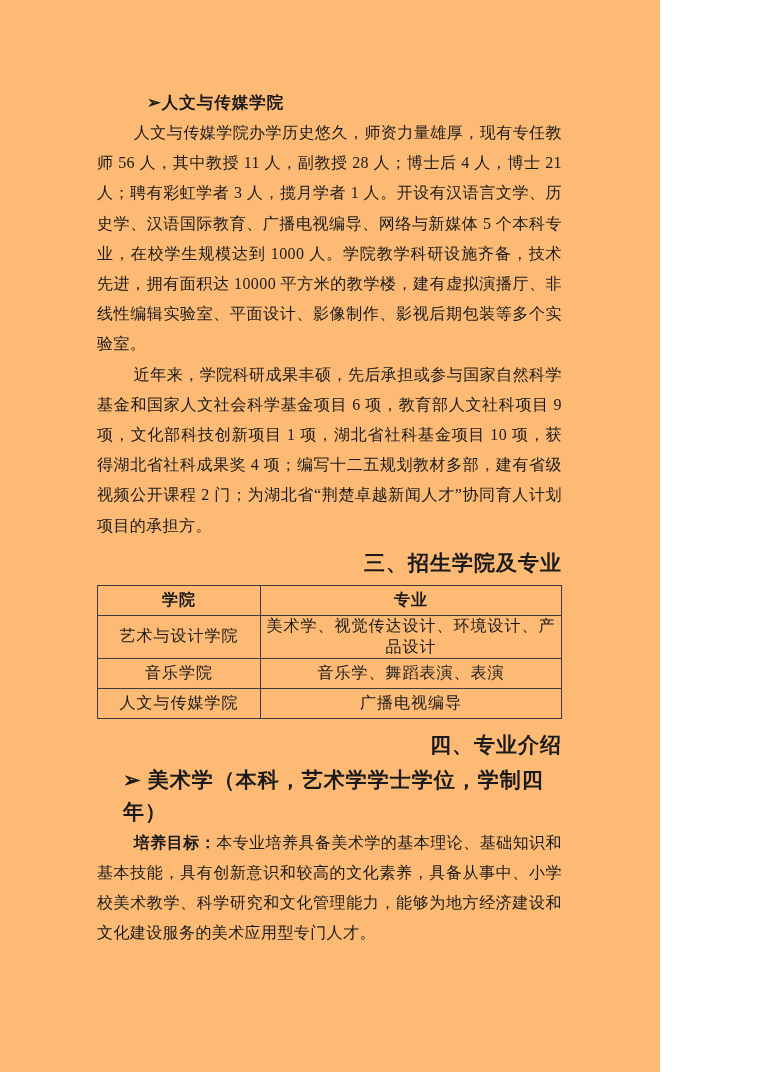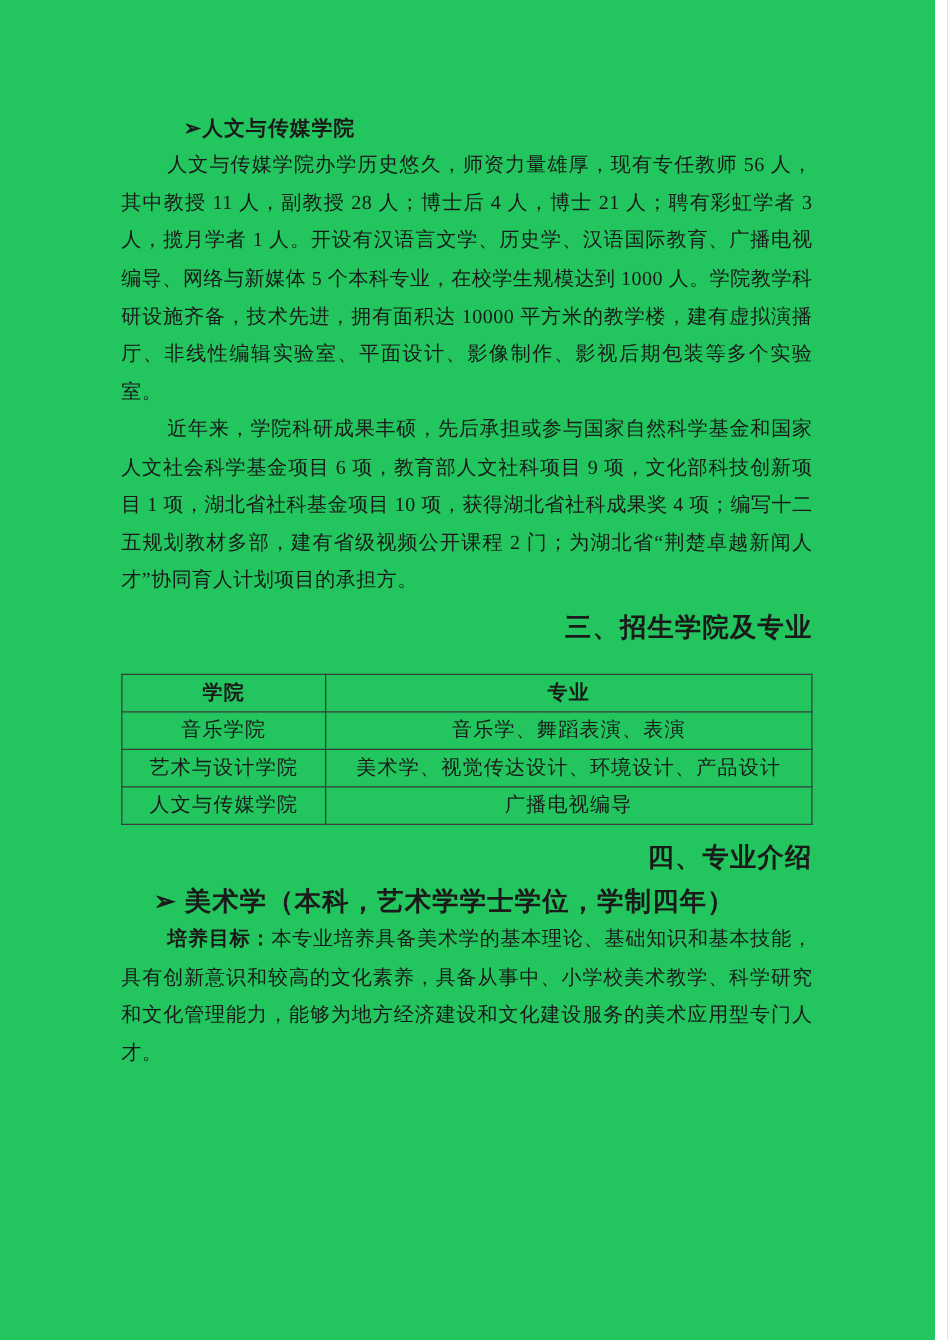--- a/index.html
+++ b/index.html
@@ -1,21 +1,21 @@
 <!DOCTYPE html>
 <html lang="zh"><head>
 <meta charset="utf-8">
 <style>
   * { margin: 0; padding: 0; box-sizing: border-box; }
   html, body { background: #ffffff; }
   .page {
     position: relative;
-    width: 748px;
+    width: 660px;
     height: 1072px;
-    background: #22c55e;
+    background: #fdba74;
     color: #1a1a1a;
     font-family: "Liberation Serif", "DejaVu Serif", serif;
     font-size: 16px;
     padding: 88px 98px 0 97px;
     overflow: hidden;
   }
   .college-title {
     font-weight: bold;
     font-size: 16.5px;
     line-height: 30px;
@@ -32,21 +32,21 @@
     font-weight: bold;
     font-size: 21px;
     line-height: 30px;
     margin-top: 7px;
     letter-spacing: 1px;
     text-align: right;
   }
   .enroll-table {
     width: 100%;
     border-collapse: collapse;
-    margin-top: 22px;
+    margin-top: 7px;
     table-layout: fixed;
   }
   .enroll-table th, .enroll-table td {
     border: 1.6px solid #3c3c3c;
     height: 30px;
     text-align: center;
     vertical-align: middle;
     font-size: 16px;
     letter-spacing: 1px;
     padding: 0 4px;
@@ -85,26 +85,26 @@
         <col>
       </colgroup>
     <thead>
       <tr>
         <th>学院</th>
         <th>专业</th>
       </tr>
     </thead>
     <tbody>
       <tr>
+        <td>艺术与设计学院</td>
+        <td>美术学、视觉传达设计、环境设计、产品设计</td>
+      </tr>
+      <tr>
         <td>音乐学院</td>
         <td>音乐学、舞蹈表演、表演</td>
-      </tr>
-      <tr>
-        <td>艺术与设计学院</td>
-        <td>美术学、视觉传达设计、环境设计、产品设计</td>
       </tr>
       <tr>
         <td>人文与传媒学院</td>
         <td>广播电视编导</td>
       </tr>
     </tbody>
   </table>
 
   <h2 class="section-heading section4-heading">四、专业介绍</h2>
 

